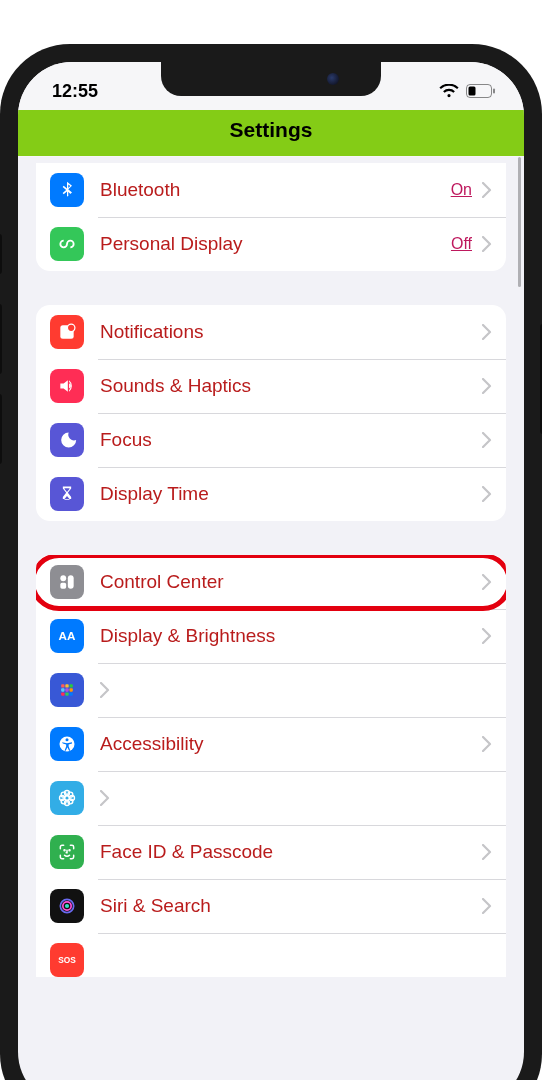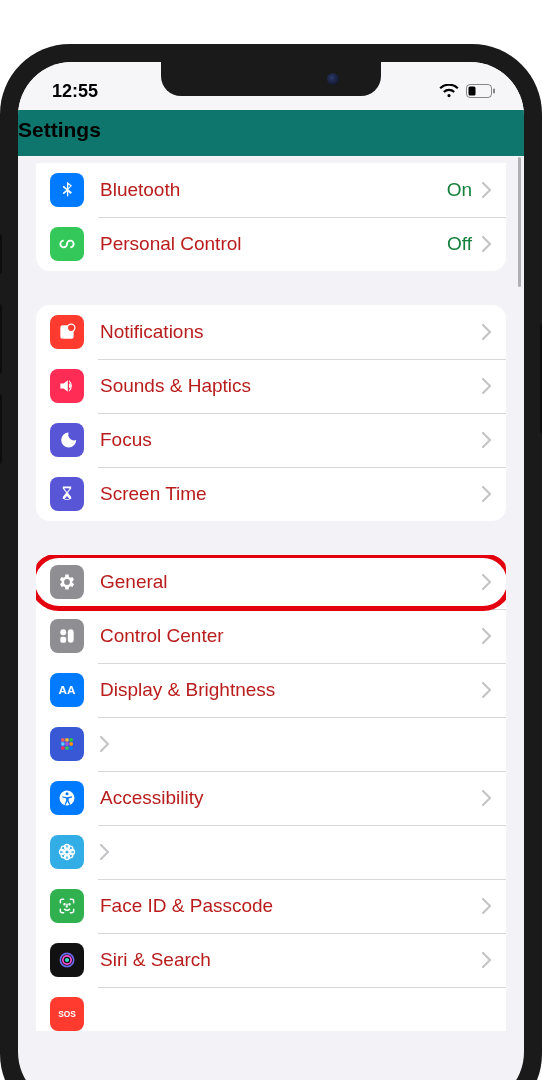--- a/index.html
+++ b/index.html
@@ -62,21 +62,22 @@
     align-items: center;
     justify-content: space-between;
     padding: 10px 28px 0 34px;
     font-weight: 600;
     font-size: 18px;
     background: #f6f6f8;
   }
   .status-right { display: flex; align-items: center; gap: 7px; }
   .wifi-icon, .battery-icon { display: inline-flex; }
   .nav-header {
-    background: #0f766e;
+    background: #84cc16;
+    text-align: center;
     padding: 8px 0 14px;
     font-weight: 700;
     font-size: 21px;
     border-bottom: 0.5px solid #f6f6f8;
   }
   .content {
     height: calc(100% - 48px - 50px);
     overflow-y: hidden;
     position: relative;
   }
@@ -114,23 +115,24 @@
     align-items: center;
     justify-content: center;
     color: #ffffff;
   }
   .row-label {
     flex: 1;
     font-size: 19px;
     color: #b91c1c;
   }
   .row-detail {
-    font-size: 19px;
-    color: #15803d;
+    font-size: 16px;
+    color: #be185d;
     margin-right: 10px;
+    text-decoration: underline;
   }
   .chevron {
     color: #c5c5c8;
     display: inline-flex;
   }
   .highlight-ring {
     position: absolute;
     border: 5px solid #e3000f;
     border-radius: 30px;
     pointer-events: none;
@@ -221,21 +223,21 @@
                 <path d="M1 1l7 7-7 7" stroke="#c5c5c8" stroke-width="2.2" fill="none" stroke-linecap="round" stroke-linejoin="round"></path>
               </svg>
             </span>
         </div>
         <div class="row">
           <div class="row-icon bg-green">
             <svg class="ic" viewBox="0 0 24 24">
                 <path fill="none" stroke="#fff" stroke-width="2.2" d="M8 8a4 4 0 104 4M16 16a4 4 0 10-4-4"></path>
               </svg>
           </div>
-          <span class="row-label">Personal Control</span>
+          <span class="row-label">Personal Display</span>
           <span class="row-detail">Off</span>
           <span class="chevron">
               <svg width="10" height="16" viewBox="0 0 10 16">
                 <path d="M1 1l7 7-7 7" stroke="#c5c5c8" stroke-width="2.2" fill="none" stroke-linecap="round" stroke-linejoin="round"></path>
               </svg>
             </span>
         </div>
       </div>
 
       <div class="group">
@@ -278,45 +280,32 @@
                 <path d="M1 1l7 7-7 7" stroke="#c5c5c8" stroke-width="2.2" fill="none" stroke-linecap="round" stroke-linejoin="round"></path>
               </svg>
             </span>
         </div>
         <div class="row">
           <div class="row-icon bg-indigo">
             <svg class="ic" viewBox="0 0 24 24">
                 <path fill="#fff" d="M7 3h10v2.5l-4 5 4 5V18H7v-2.5l4-5-4-5V3zm2 2v1l3 3.7L15 6V5H9zm0 14h6v-1l-3-3.7L9 18v1z"></path>
               </svg>
           </div>
-          <span class="row-label">Screen Time</span>
+          <span class="row-label">Display Time</span>
           <span class="chevron">
               <svg width="10" height="16" viewBox="0 0 10 16">
                 <path d="M1 1l7 7-7 7" stroke="#c5c5c8" stroke-width="2.2" fill="none" stroke-linecap="round" stroke-linejoin="round"></path>
               </svg>
             </span>
         </div>
       </div>
 
       <div class="group last" style="position:relative;">
         <div class="highlight-ring" style="left:-6px; right:-6px; top:-2px; height:58px;"></div>
 
-        <div class="row">
-          <div class="row-icon bg-gray">
-            <svg class="ic" viewBox="0 0 24 24">
-                <path fill="#fff" d="M19.4 13a7.9 7.9 0 000-2l2-1.6-2-3.4-2.4 1a7.5 7.5 0 00-1.7-1L15 3h-4l-.4 2.9a7.5 7.5 0 00-1.7 1l-2.4-1-2 3.4L6.6 11a7.9 7.9 0 000 2l-2 1.6 2 3.4 2.4-1a7.5 7.5 0 001.7 1L11 21h4l.4-2.9a7.5 7.5 0 001.7-1l2.4 1 2-3.4-2.1-1.7zM13 15.5A3.5 3.5 0 1116.5 12 3.5 3.5 0 0113 15.5z" transform="translate(-1,0)"></path>
-              </svg>
-          </div>
-          <span class="row-label">General</span>
-          <span class="chevron">
-              <svg width="10" height="16" viewBox="0 0 10 16">
-                <path d="M1 1l7 7-7 7" stroke="#c5c5c8" stroke-width="2.2" fill="none" stroke-linecap="round" stroke-linejoin="round"></path>
-              </svg>
-            </span>
-        </div>
         <div class="row">
           <div class="row-icon bg-gray">
             <svg class="ic" viewBox="0 0 24 24">
                 <rect x="4" y="4" width="7" height="7" rx="3.5" fill="#fff"></rect>
                 <rect x="13" y="4" width="7" height="16" rx="3.5" fill="#fff"></rect>
                 <rect x="4" y="13" width="7" height="7" rx="2" fill="#fff"></rect>
               </svg>
           </div>
           <span class="row-label">Control Center</span>
           <span class="chevron">

